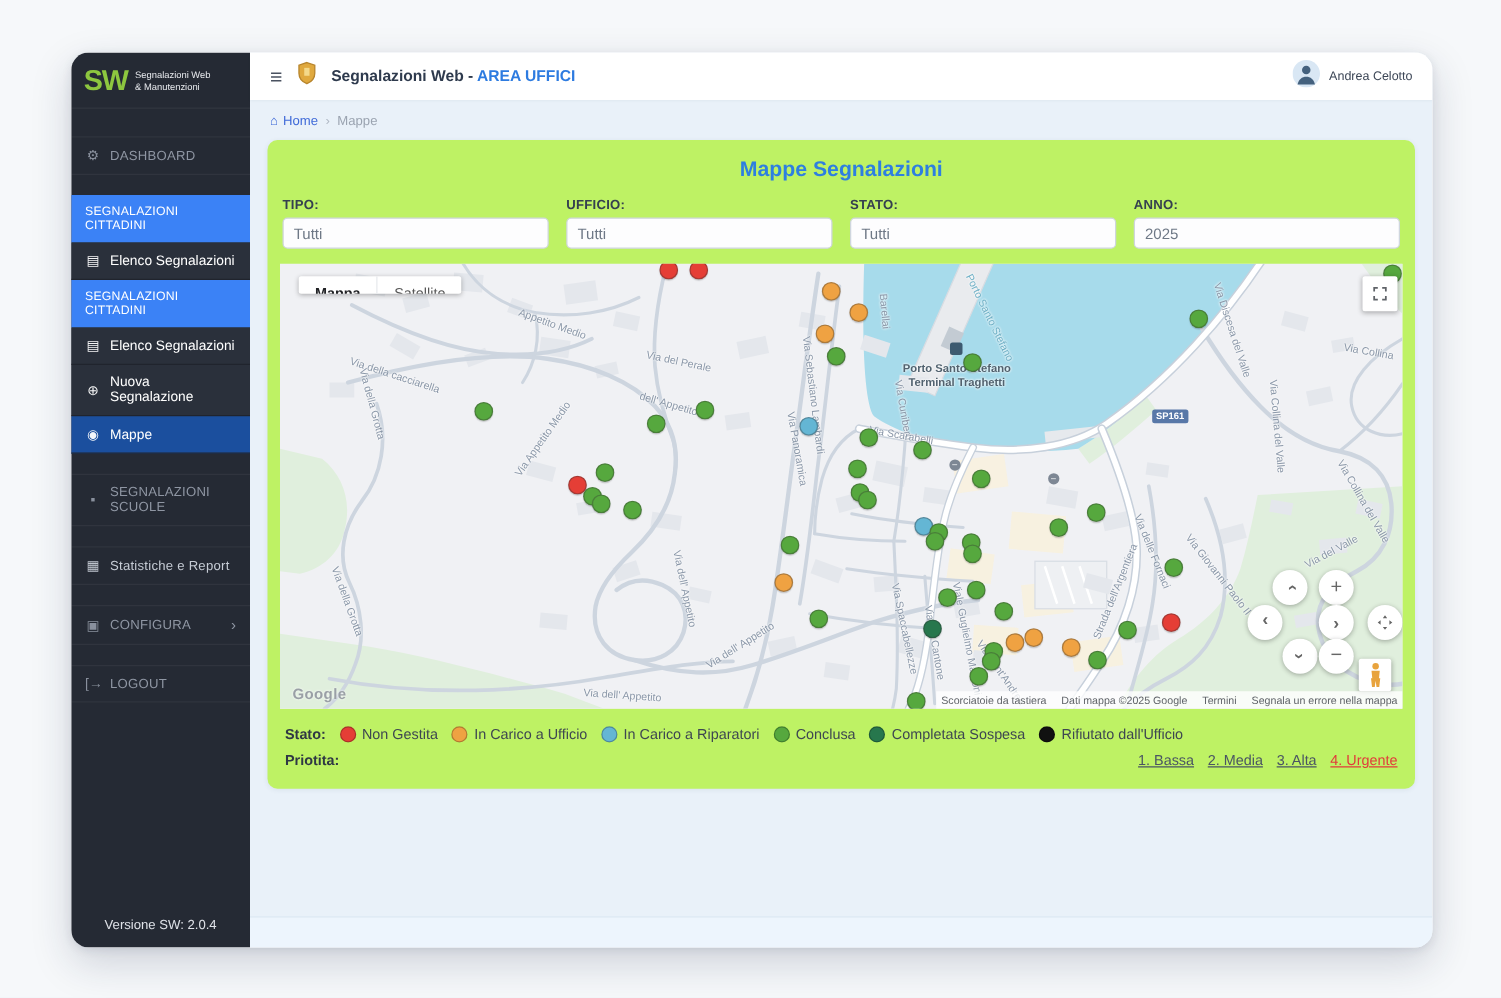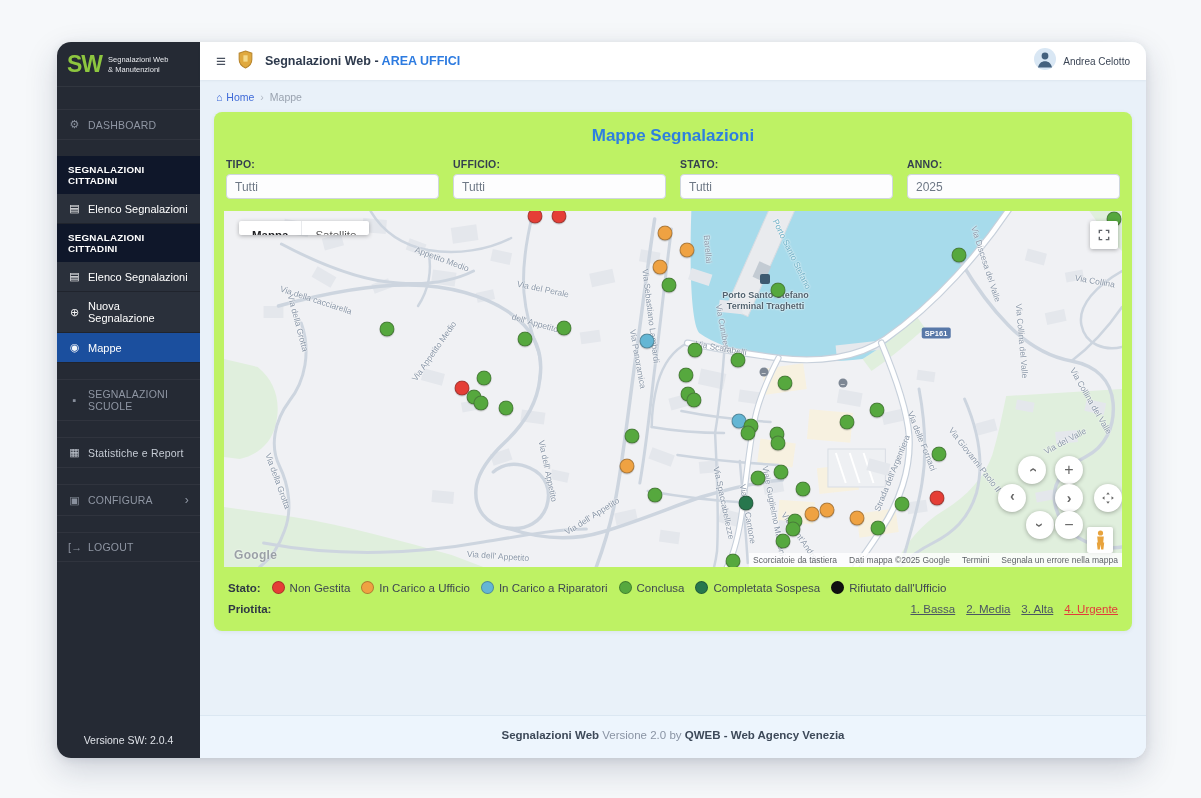--- a/index.html
+++ b/index.html
@@ -15,21 +15,21 @@
   .logo-row { display:flex; align-items:center; gap:6px; padding:9px 10px 8px;
     border-bottom:1px solid rgba(255,255,255,.06); }
   .logo-sw { font-size:23px; font-weight:bold; color:#8dc63f; letter-spacing:-1px; }
   .logo-text { font-size:7.5px; color:#e8eaee; line-height:1.3; }
   .side-nav { flex:1; padding-top:6px; }
   .nav-plain, .nav-row, .nav-section { display:flex; align-items:center; gap:7px;
     padding:8px 11px; font-size:10.5px; color:#fff; cursor:pointer; }
   .nav-plain { color:#8f96a3; border-top:1px solid rgba(255,255,255,.05);
     border-bottom:1px solid rgba(255,255,255,.05); letter-spacing:.2px; }
   .nav-plain.light { color:#c6ccd5; }
-  .nav-section { background:#0f172a; font-size:9.8px; font-weight:bold; letter-spacing:.2px; }
+  .nav-section { background:#3b82f6; font-size:9.8px; font-weight:normal; letter-spacing:.2px; }
   .nav-row { background:#2a303b; border-bottom:1px solid #20242d; font-size:11px; }
   .nav-row.active { background:#1b4f9e; }
   .gap { margin-top:16px; }
   .nico { width:13px; text-align:center; font-size:11px; flex-shrink:0; opacity:.95; }
   .nchev { margin-left:auto; font-size:12px; color:#8f96a3; }
   .version { margin-top:auto; text-align:center; color:#dfe2e8; font-size:10.5px; padding:10px 6px 12px; }
 
   
   .main { flex:1; min-width:0; display:flex; flex-direction:column; background:#e9f1f9; }
   .navbar { height:38px; flex-shrink:0; background:#fff; display:flex; align-items:center;
@@ -508,17 +508,16 @@
                 <span class="plink">1. Bassa</span>
                 <span class="plink">2. Media</span>
                 <span class="plink">3. Alta</span>
                 <span class="plink urgent">4. Urgente</span>
               </span>
           </div>
         </div>
       </div>
 
       <footer class="footer">
-        <div id="footer-line2"><span class="fb">Segnalazioni Web</span><span> Versione 2.0 by </span><span class="fb">QWEB - Web Agency Venezia</span></div>
       </footer>
     </div>
   </div>
 </div>
 
 </body></html>

